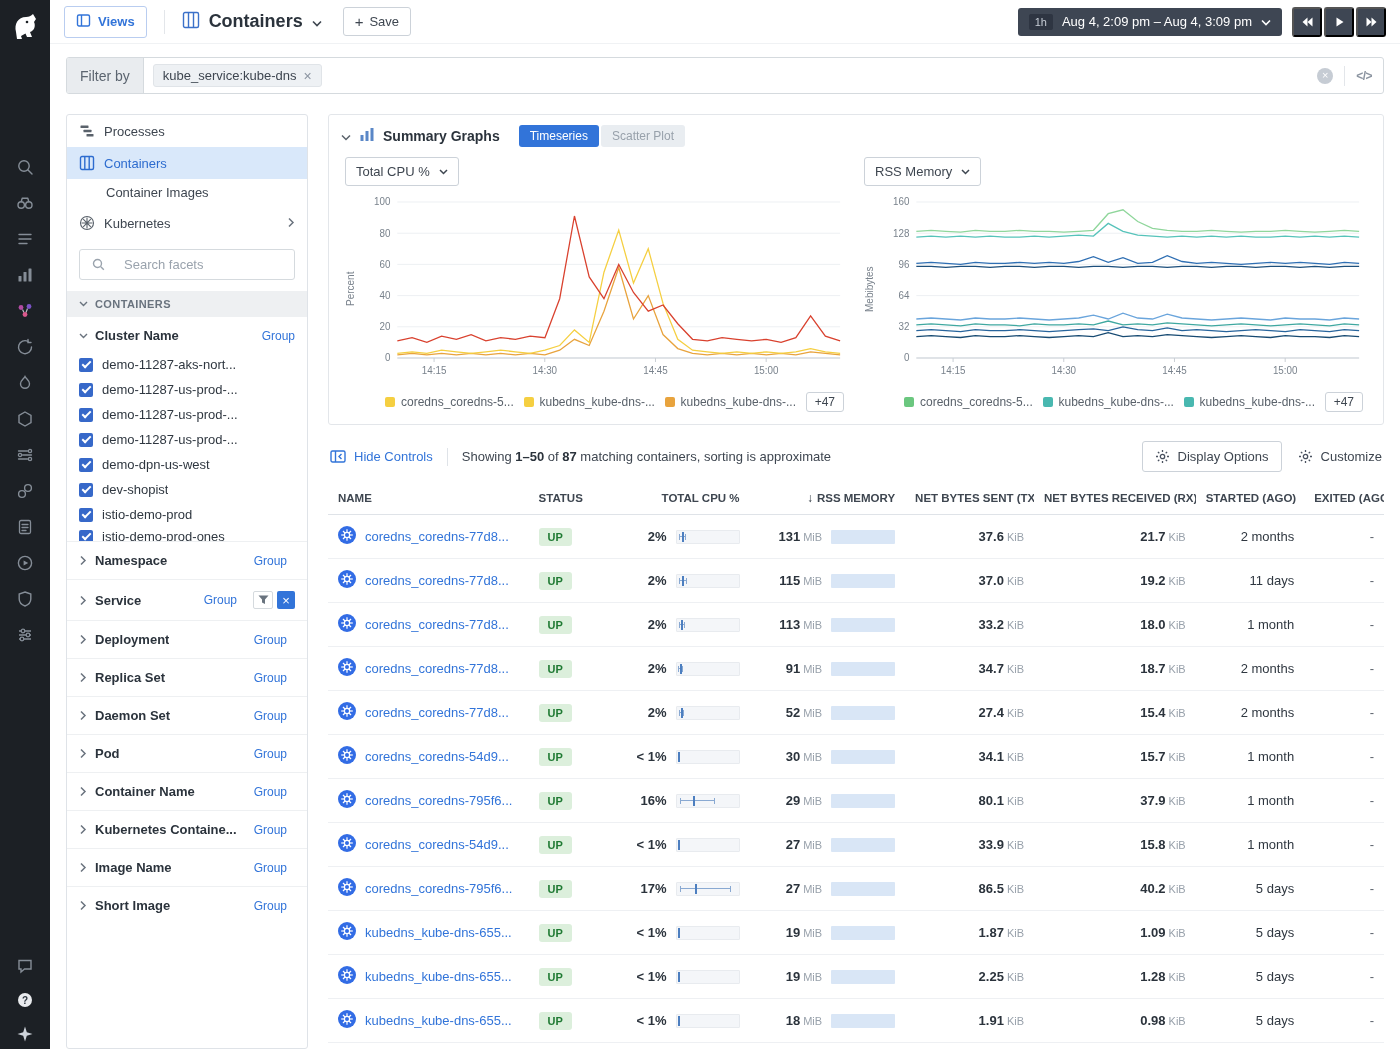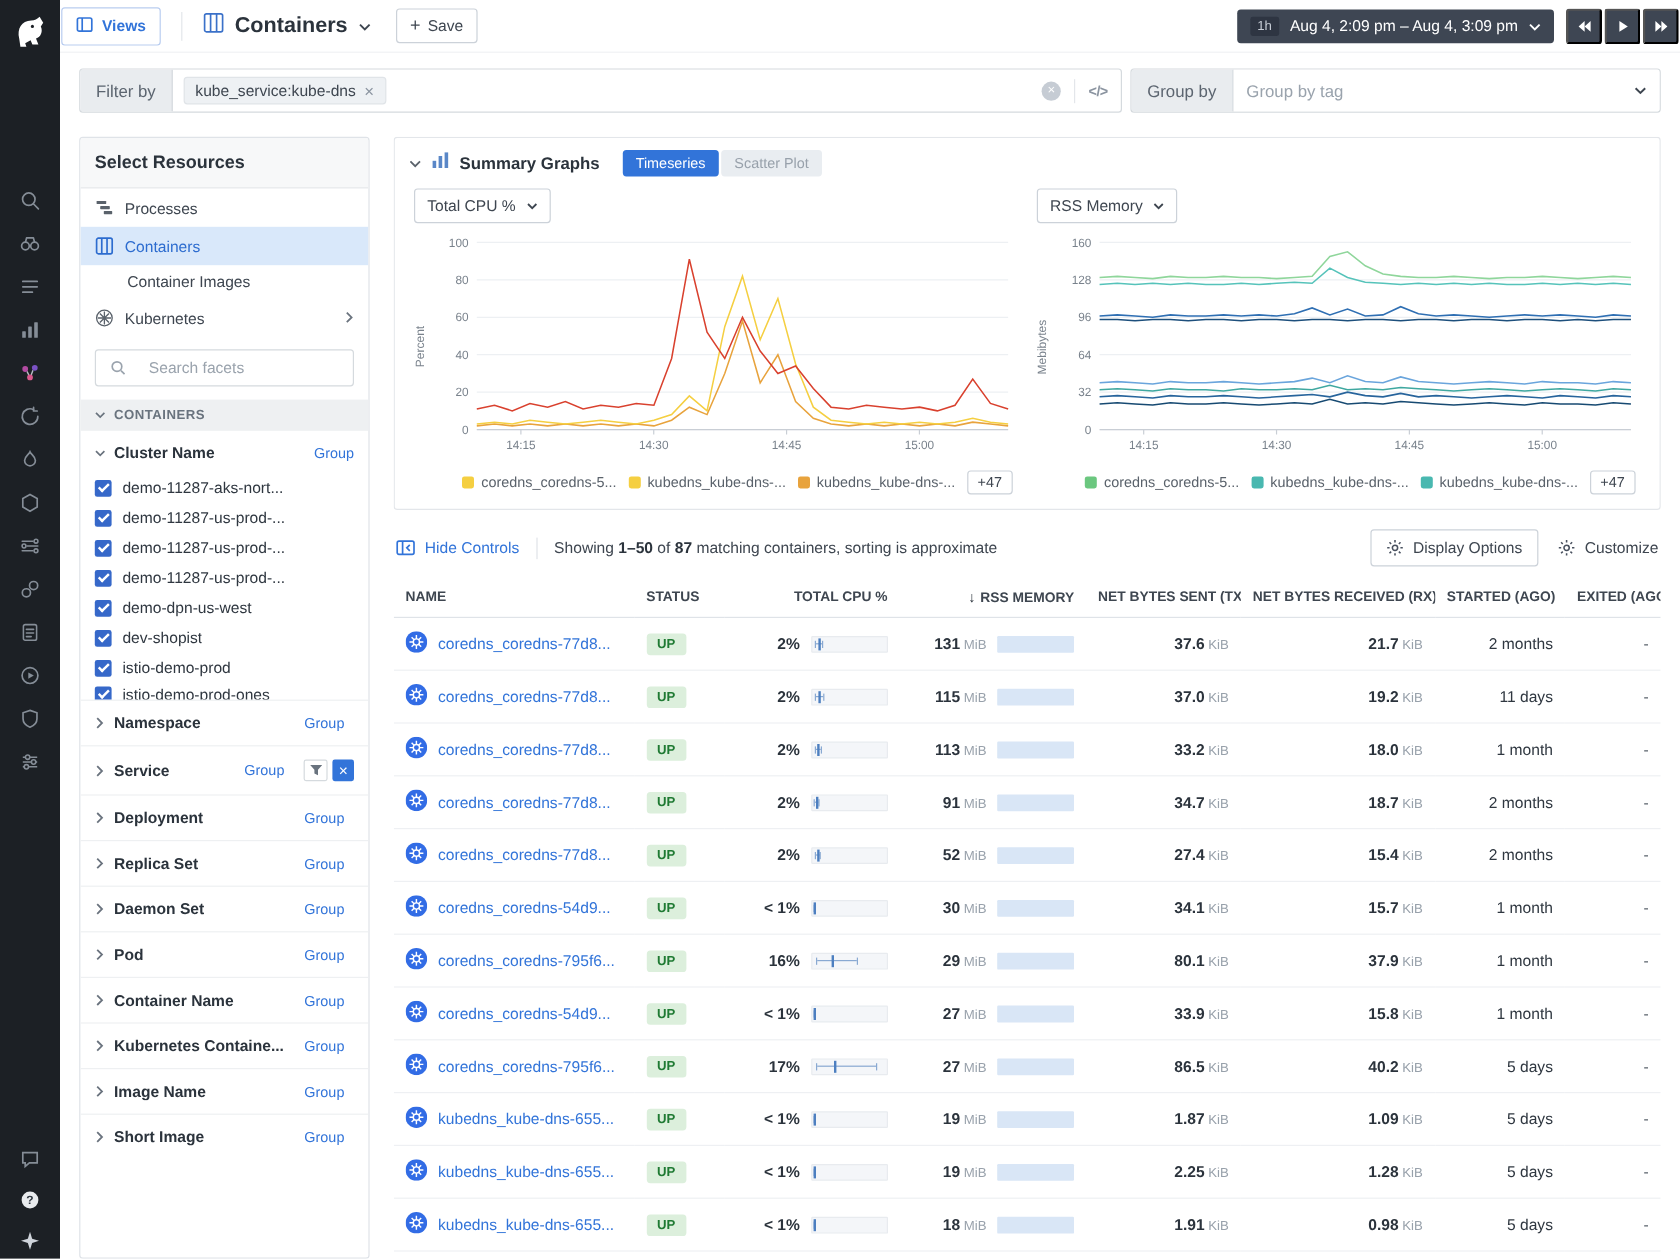--- a/index.html
+++ b/index.html
@@ -14,21 +14,21 @@
   .rail { width:50px; background:#1c2025; flex-shrink:0; display:flex; flex-direction:column;
           align-items:center; padding:8px 0 6px; }
   .logo-box { width:34px; height:34px; }
   .rail-icons { display:flex; flex-direction:column; gap:18px; align-items:center; margin-top:116px; }
   .rail-btn { width:18px; height:18px; display:flex; align-items:center; justify-content:center; }
   .rail-bottom { margin-top:auto; display:flex; flex-direction:column; gap:16px; align-items:center; }
 
   
   .main-col { flex:1; display:flex; flex-direction:column; min-width:0; }
 
-  .top-bar { height:44px; display:flex; align-items:center; gap:17px; padding:0 1px;
+  .top-bar { height:44px; display:flex; align-items:center; gap:17px; padding:0 14px;
              border-bottom:1px solid #f0f2f4; }
   .views-btn { display:flex; align-items:center; gap:7px; border:1px solid #b9cdf0; color:#3274d9;
                border-radius:3px; padding:6px 11px; font-size:13px; font-weight:600; background:#fff; }
   .vsep { width:1px; height:24px; background:#e3e6ea; }
   .title-group { display:flex; align-items:center; gap:9px; }
   .page-title { font-size:18px; font-weight:700; color:#2b333c; }
   .save-btn { display:flex; align-items:center; gap:6px; border:1px solid #ccd2d9; border-radius:3px;
               padding:6px 11px; font-size:13px; color:#3e4650; background:#fff; margin-left:4px; }
   .save-plus { font-size:15px; line-height:11px; color:#3e4650; }
   .top-right { margin-left:auto; display:flex; align-items:center; gap:10px; }
@@ -337,35 +337,25 @@
         <span class="chip-label" data-interactable="false">Filter by</span>
         <span class="tag-chip" data-interactable="true">
           <span data-interactable="false">kube_service:kube-dns</span>
           <span class="tag-x" data-interactable="true">×</span>
         </span>
         <span class="field-icons">
           <span class="clear-ic" data-interactable="true">×</span>
           <span class="code-ic" data-interactable="true">&lt;/&gt;</span>
         </span>
       </div>
-      <div class="groupby-wrap" data-interactable="false">
-        <span class="chip-label" data-interactable="false">Group by</span>
-        <span class="groupby-select" data-interactable="true">
-          <span data-interactable="false">Group by tag</span>
-          <svg width="10" height="7" viewBox="0 0 10 7" fill="none" stroke="#3e4650" stroke-width="1.6" data-interactable="false">
-              <path d="M1 1.5l4 4 4-4"></path>
-            </svg>
-        </span>
-      </div>
     </div>
 
     <div class="content">
 
       <aside class="facet-panel" data-interactable="false">
-        <div class="panel-header" data-interactable="false">Select Resources</div>
 
         <div class="res-item" data-interactable="true">
           <svg width="16" height="16" viewBox="0 0 16 16" fill="#5a626b" data-interactable="false">
               <rect x="1.5" y="2.5" width="8" height="2.6" rx="0.5"></rect>
               <rect x="4.5" y="6.7" width="8" height="2.6" rx="0.5"></rect>
               <rect x="7.5" y="10.9" width="7" height="2.6" rx="0.5"></rect>
             </svg>
           <span data-interactable="false">Processes</span>
         </div>
         <div class="res-item active" data-interactable="true">

